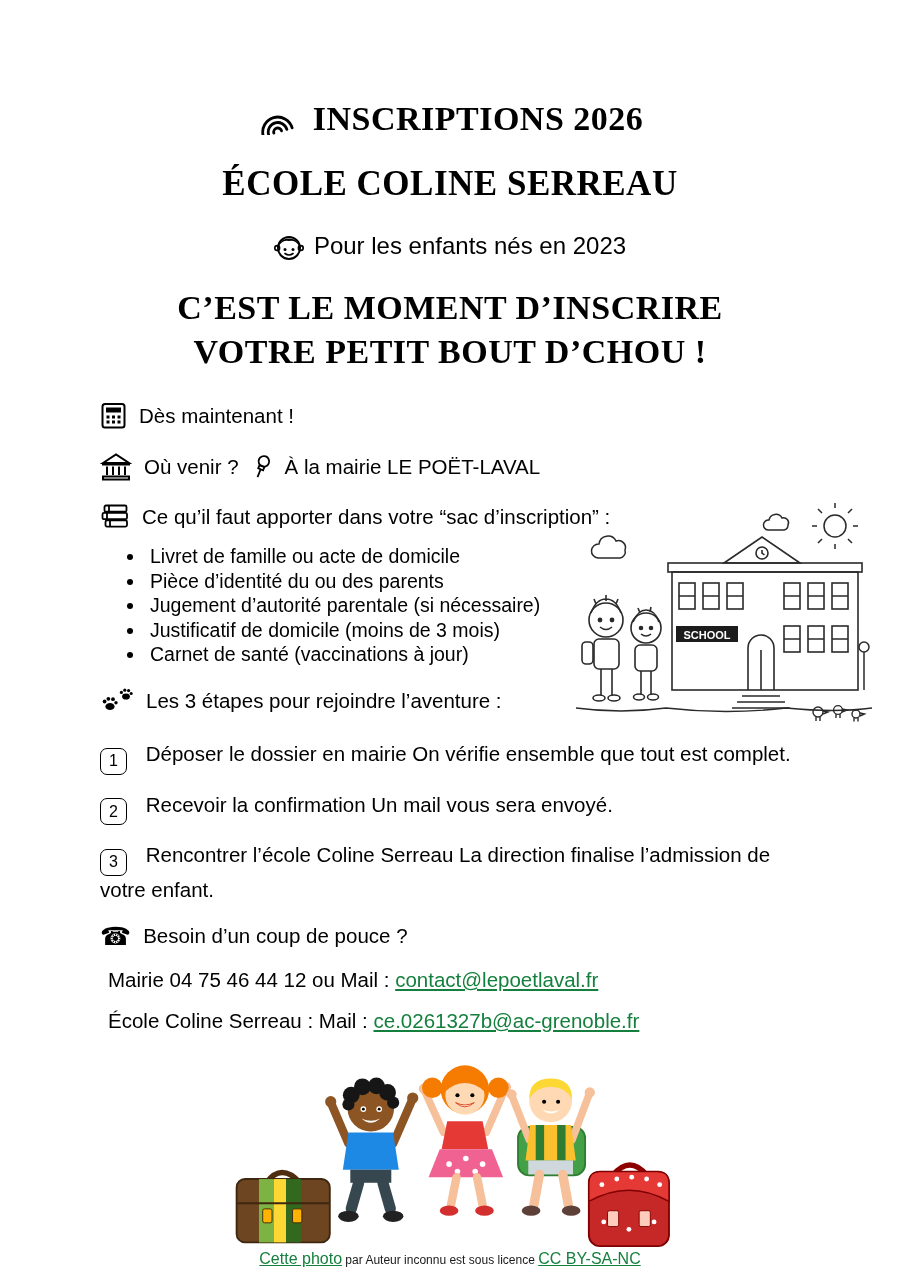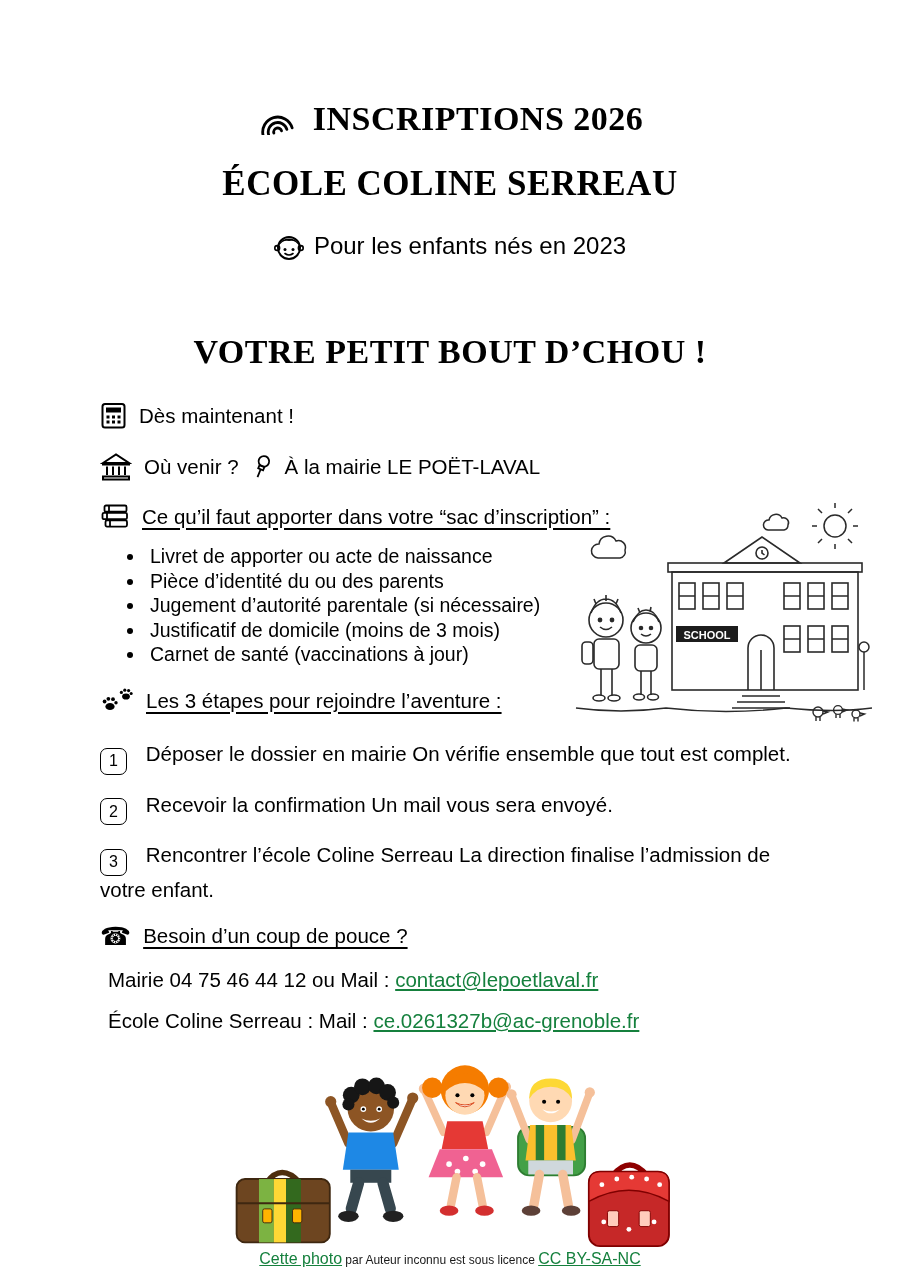--- a/index.html
+++ b/index.html
@@ -19,21 +19,21 @@
               font-size:24px; }
   .headline { margin-top:24px; text-align:center; font-family:"Liberation Serif", serif;
               font-weight:bold; font-size:34px; line-height:1.28; letter-spacing:.5px; }
 
   .iconline { display:flex; align-items:center; gap:12px; font-size:20.5px; }
   .mt-when   { margin-top:28px; }
   .mt-where  { margin-top:22px; }
   .mt-bring  { margin-top:22px; }
   .mt-steps  { margin-top:20px; }
   .mt-help   { margin-top:20px; }
-  .u { text-decoration:underline; text-underline-offset:4px; }
+  .u { text-underline-offset:4px; }
 
   ul.bring-list { margin:14px 0 0 46px; font-size:19.5px; }
   ul.bring-list li { line-height:24.6px; padding-left:4px; }
 
   .step { margin-top:16px; font-size:20.5px; line-height:28px; max-width:700px; }
   .step.first { margin-top:26px; }
   .stepnum { display:inline-flex; align-items:center; justify-content:center;
              width:27px; height:27px; border:1.7px solid #000; border-radius:7px;
              font-size:16px; margin-right:13px; vertical-align:-5px; background:#fff; }
 
@@ -81,21 +81,21 @@
         <circle cx="26.8" cy="16" r="2.4" fill="none" stroke="#000" stroke-width="1.6"></circle>
         <circle cx="11" cy="17.5" r="1.5" fill="#000"></circle>
         <circle cx="19" cy="17.5" r="1.5" fill="#000"></circle>
         <path d="M11 21.5 Q15 24.5 19 21.5" fill="none" stroke="#000" stroke-width="1.6" stroke-linecap="round"></path>
       </svg>
     </span>
     <span>Pour les enfants nés en 2023</span>
   </div>
 
   <h2 class="headline">
-    <br>
+    <span>C’EST LE MOMENT D’INSCRIRE</span><br>
     <span>VOTRE PETIT BOUT D’CHOU !</span>
   </h2>
 
   <div class="content">
 
     <div class="iconline mt-when">
       <span class="iconsvg">
         <svg width="27" height="29" viewBox="0 0 27 29">
           <rect x="2.5" y="3" width="22" height="23.5" rx="2.5" fill="none" stroke="#000" stroke-width="2"></rect>
           <rect x="6" y="6.5" width="15" height="5" fill="#000"></rect>
@@ -149,21 +149,21 @@
             <line x1="9" y1="2.5" x2="9" y2="8.7"></line>
             <line x1="7" y1="9.8" x2="7" y2="16.2"></line>
             <line x1="10" y1="17.4" x2="10" y2="23.6"></line>
           </g>
         </svg>
       </span>
       <span class="u">Ce qu’il faut apporter dans votre “sac d’inscription” :</span>
     </div>
 
     <ul class="bring-list">
-      <li>Livret de apporter ou acte de naissance</li>
+      <li>Livret de famille ou acte de domicile</li>
       <li>Pièce d’identité du ou des parents</li>
       <li>Jugement d’autorité parentale (si nécessaire)</li>
       <li>Justificatif de domicile (moins de 3 mois)</li>
       <li>Carnet de santé (vaccinations à jour)</li>
     </ul>
 
     <div class="iconline mt-steps">
       <span class="iconsvg">
         <svg width="34" height="27" viewBox="0 0 34 27">
           <g fill="#000">

